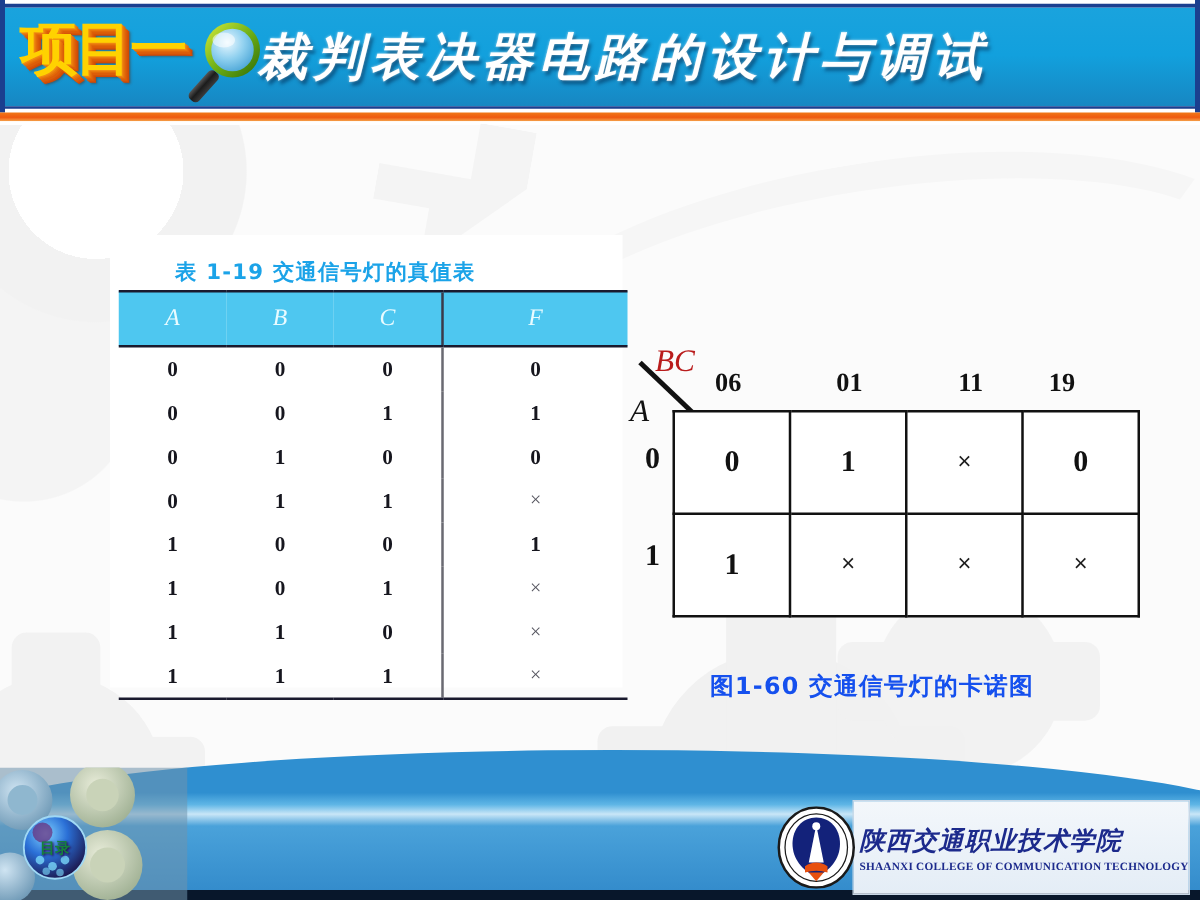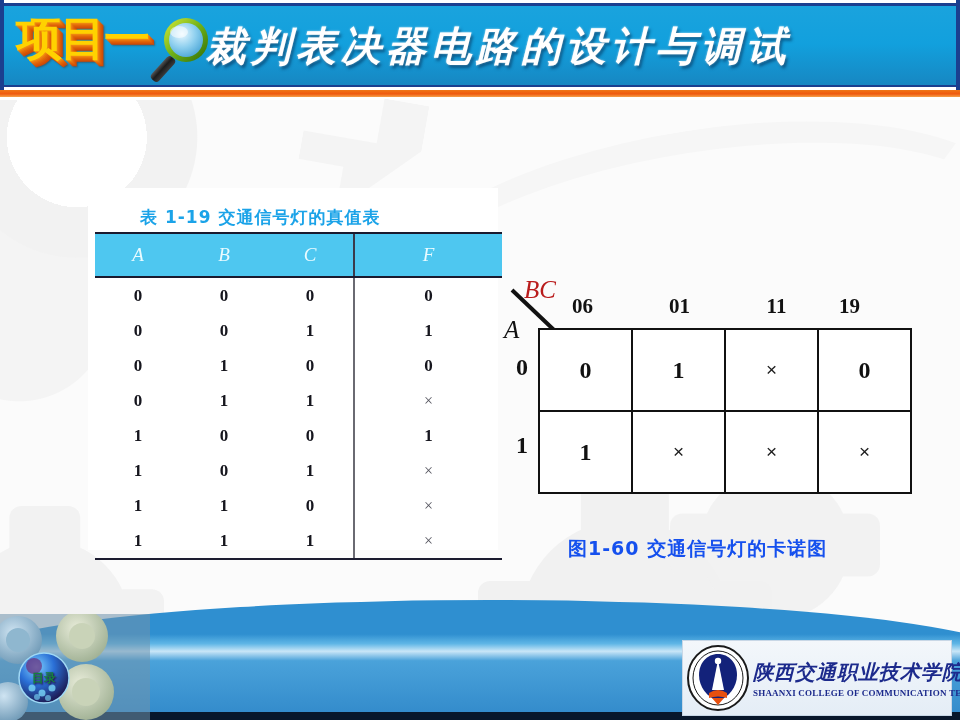--- a/index.html
+++ b/index.html
@@ -334,20 +334,21 @@
   }
   .logo-box {
     position: absolute;
     left: 682px; top: 640px;
     width: 268px; height: 74px;
     background: linear-gradient(180deg,#f3f7fb 0%, #e4edf6 100%);
     border: 1px solid #c8d7e6;
     z-index: 8;
     display: flex;
     align-items: center;
+    justify-content: flex-end;
   }
   .logo-mark {
     width: 66px; height: 66px;
     flex: 0 0 66px;
     margin-left: 2px;
   }
   .logo-text {
     flex: 1 1 auto;
     padding-left: 2px;
   }

